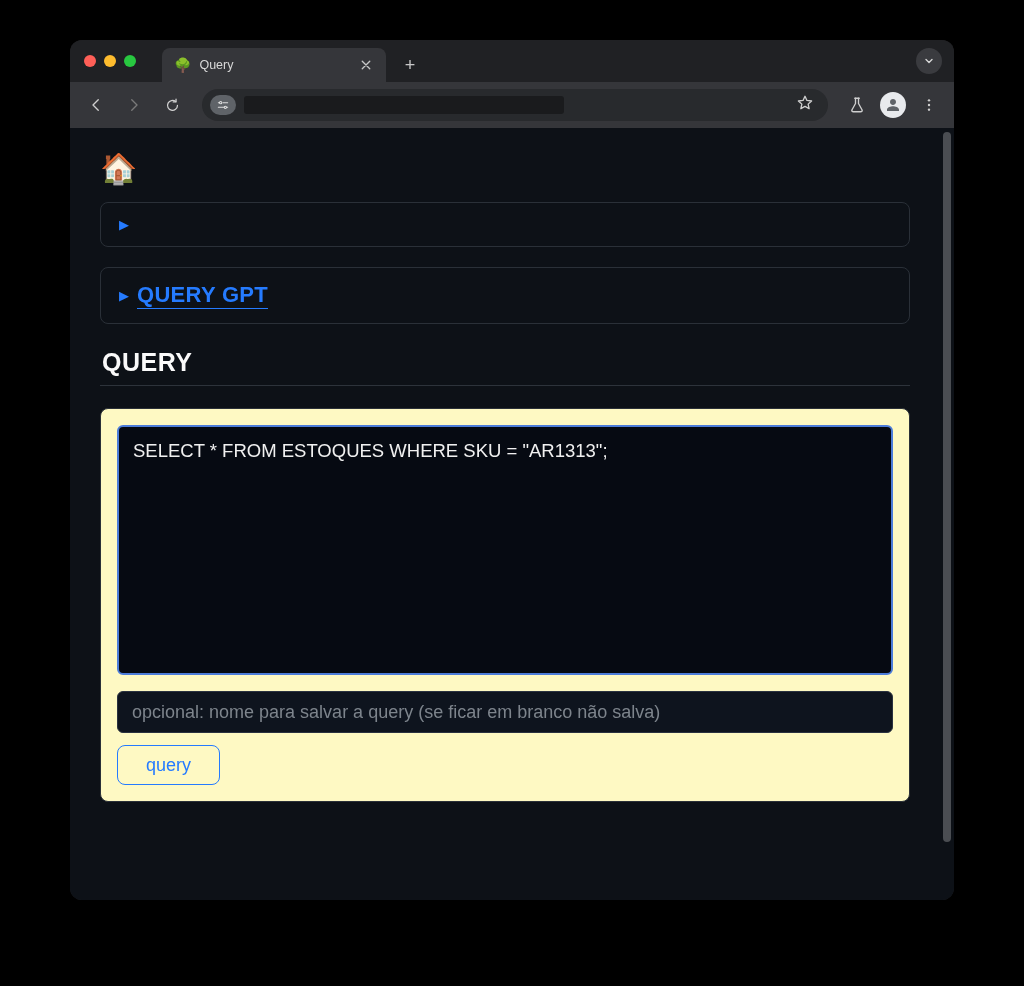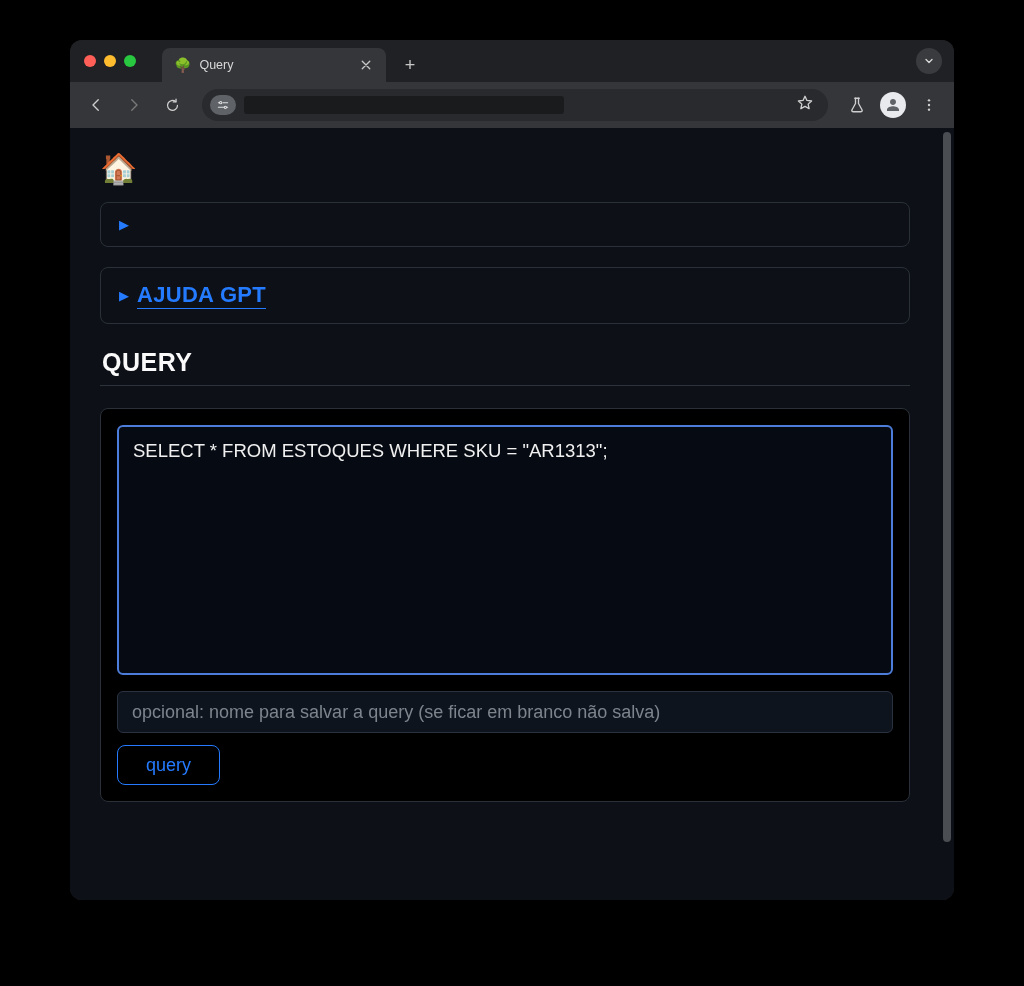--- a/index.html
+++ b/index.html
@@ -272,21 +272,21 @@
   }
   .heading-rule {
     border: none;
     border-top: 1px solid #2d333b;
     margin: 8px 0 22px 0;
   }
   .form-panel {
     border: 1px solid var(--border-card);
     border-radius: 8px;
     padding: 16px;
-    background: #000000;
+    background: #fef9c3;
   }
   .sql-area {
     width: 100%;
     box-sizing: border-box;
     height: 250px;
     background: #060a12;
     border: 2px solid var(--accent-focus);
     border-radius: 6px;
     padding: 12px 14px;
     color: #f0f0f0;
@@ -420,21 +420,21 @@
 
           <div class="card">
             <div class="card-header">
               <span class="disclosure">▶</span>
             </div>
           </div>
 
           <div class="card">
             <div class="card-header">
               <span class="disclosure">▶</span>
-              <span class="card-title">AJUDA GPT</span>
+              <span class="card-title">QUERY GPT</span>
             </div>
           </div>
 
           <div class="section-heading">QUERY</div>
           <hr class="heading-rule">
 
           <div class="form-panel">
             <textarea class="sql-area" style="">SELECT * FROM ESTOQUES WHERE SKU = "AR1313";</textarea>
 
             <input class="name-input" type="text" placeholder="opcional: nome para salvar a query (se ficar em branco não salva)" style="">

